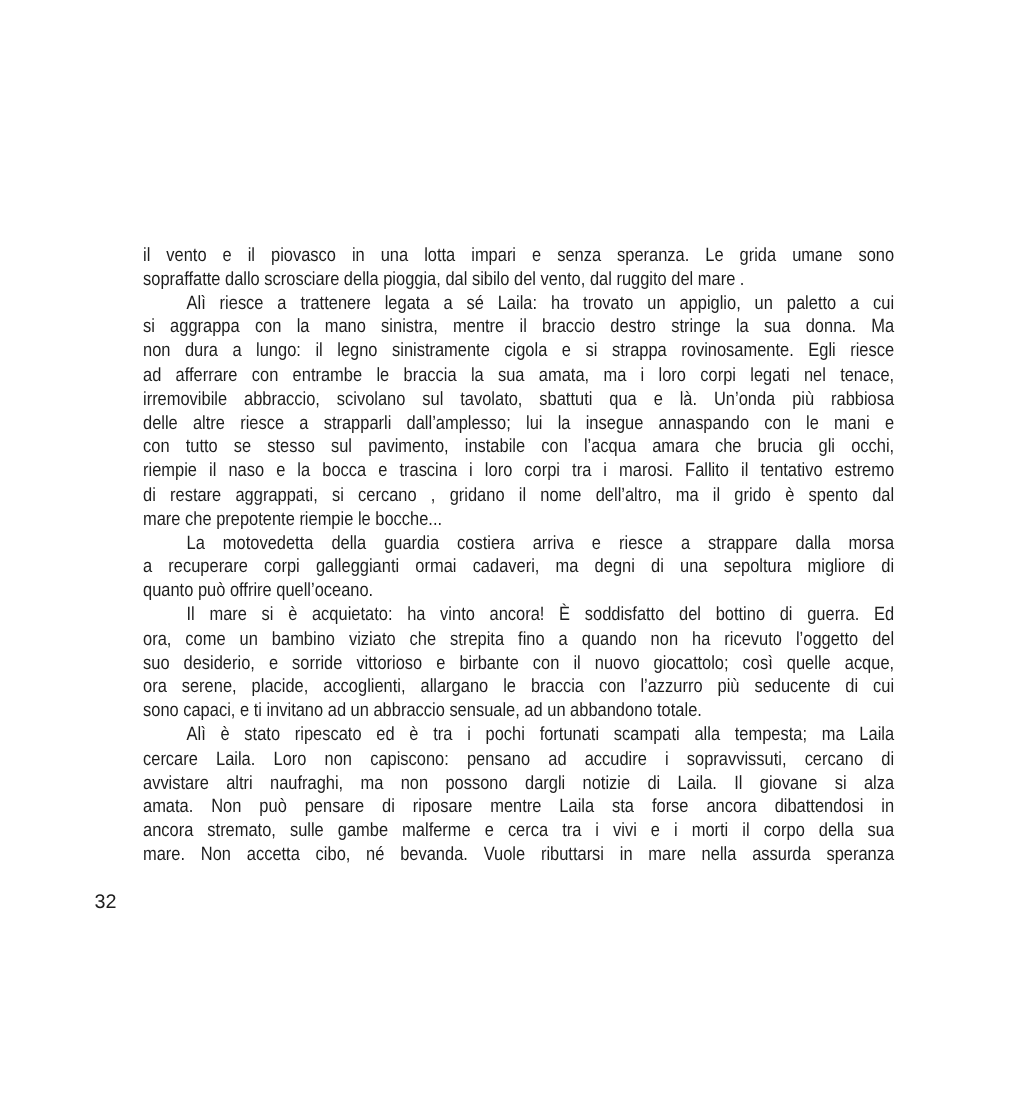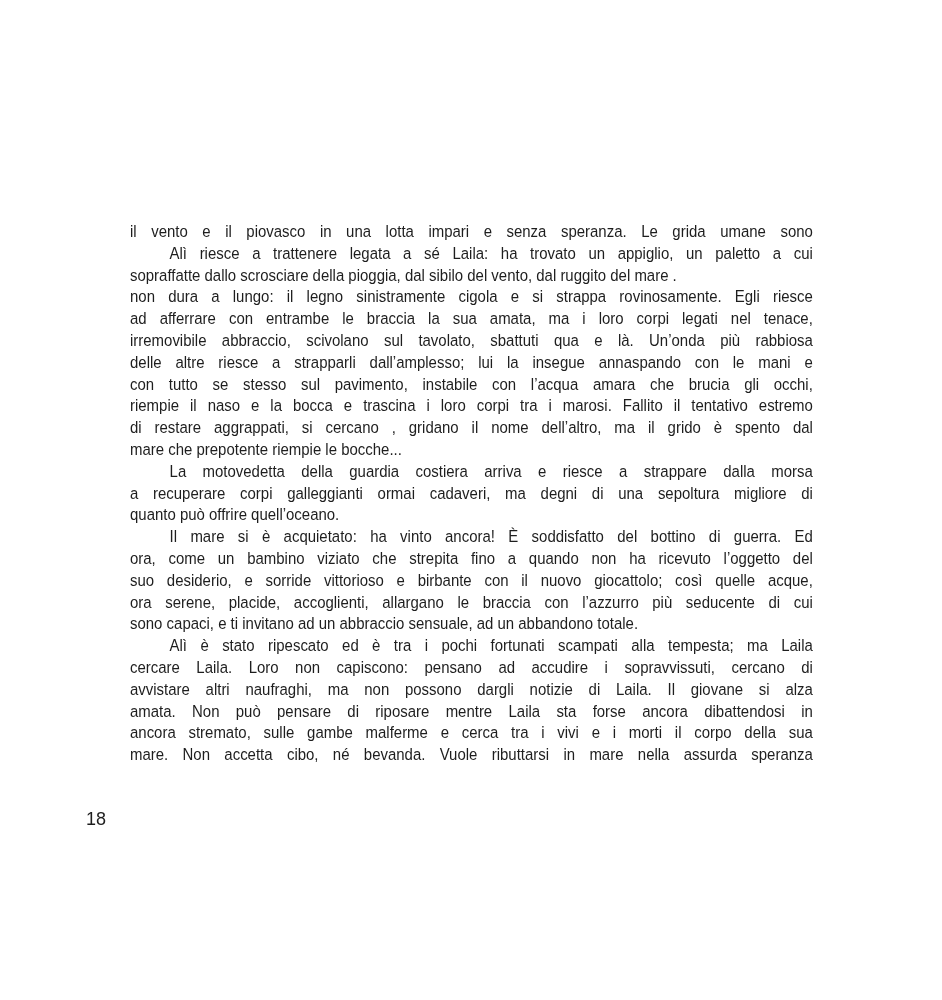--- a/index.html
+++ b/index.html
@@ -40,22 +40,23 @@
     color: #1e1e1e;
     line-height: 22px;
   }
 </style>
 </head>
 <body>
 
 <div class="page">
   <div class="text-block" id="text-block">
       <div class="line"><span class="line-inner">il vento e il piovasco in una lotta impari e senza speranza. Le grida umane sono</span></div>
+      <div class="line last"><span class="line-inner">sopraffatte dallo scrosciare della pioggia, dal sibilo del vento, dal ruggito del mare .</span></div>
       <div class="line indent"><span class="line-inner">Alì riesce a trattenere legata a sé Laila: ha trovato un appiglio, un paletto a cui</span></div>
-      <div class="line last"><span class="line-inner">sopraffatte dallo scrosciare della pioggia, dal sibilo del vento, dal ruggito del mare .</span></div>
+      <div class="line"><span class="line-inner">si aggrappa con la mano sinistra, mentre il  braccio destro stringe la sua donna. Ma</span></div>
       <div class="line"><span class="line-inner">non dura a lungo: il legno sinistramente cigola e si strappa rovinosamente. Egli riesce</span></div>
       <div class="line"><span class="line-inner">ad afferrare con entrambe le braccia la sua amata, ma i loro corpi legati nel tenace,</span></div>
       <div class="line"><span class="line-inner">irremovibile abbraccio, scivolano sul tavolato, sbattuti qua e là. Un’onda più rabbiosa</span></div>
       <div class="line"><span class="line-inner">delle altre riesce a strapparli dall’amplesso; lui la insegue annaspando con le mani e</span></div>
       <div class="line"><span class="line-inner">con tutto se stesso sul pavimento, instabile con l’acqua amara che brucia gli occhi,</span></div>
       <div class="line"><span class="line-inner">riempie il naso e la bocca e  trascina i loro corpi tra i marosi. Fallito il tentativo estremo</span></div>
       <div class="line"><span class="line-inner">di restare aggrappati, si cercano , gridano il nome dell’altro, ma il grido è spento dal</span></div>
       <div class="line last"><span class="line-inner">mare che prepotente riempie le bocche...</span></div>
       <div class="line indent"><span class="line-inner">La motovedetta della guardia costiera arriva e riesce a strappare dalla morsa</span></div>
       <div class="line"><span class="line-inner">a recuperare corpi galleggianti ormai cadaveri, ma degni di una sepoltura migliore di</span></div>
@@ -65,14 +66,14 @@
       <div class="line"><span class="line-inner">suo desiderio, e sorride vittorioso e birbante con il nuovo giocattolo; così quelle acque,</span></div>
       <div class="line"><span class="line-inner">ora serene, placide, accoglienti, allargano le braccia con l’azzurro più seducente di cui</span></div>
       <div class="line last"><span class="line-inner">sono capaci, e ti invitano ad un abbraccio sensuale, ad un abbandono totale.</span></div>
       <div class="line indent"><span class="line-inner">Alì è stato ripescato ed è tra i pochi fortunati scampati alla tempesta; ma Laila</span></div>
       <div class="line"><span class="line-inner">cercare Laila. Loro non capiscono:  pensano ad accudire i sopravvissuti, cercano di</span></div>
       <div class="line"><span class="line-inner">avvistare altri naufraghi, ma non possono dargli notizie di Laila. Il giovane si alza</span></div>
       <div class="line"><span class="line-inner">amata. Non può pensare di riposare mentre Laila sta forse ancora dibattendosi in</span></div>
       <div class="line"><span class="line-inner">ancora stremato, sulle gambe malferme e cerca tra i vivi e i morti il corpo della sua</span></div>
       <div class="line"><span class="line-inner">mare. Non accetta cibo, né bevanda. Vuole ributtarsi in mare nella assurda speranza</span></div>
     </div>
-  <div class="page-number">18</div>
+  <div class="page-number">32</div>
 </div>
 
 </body></html>

